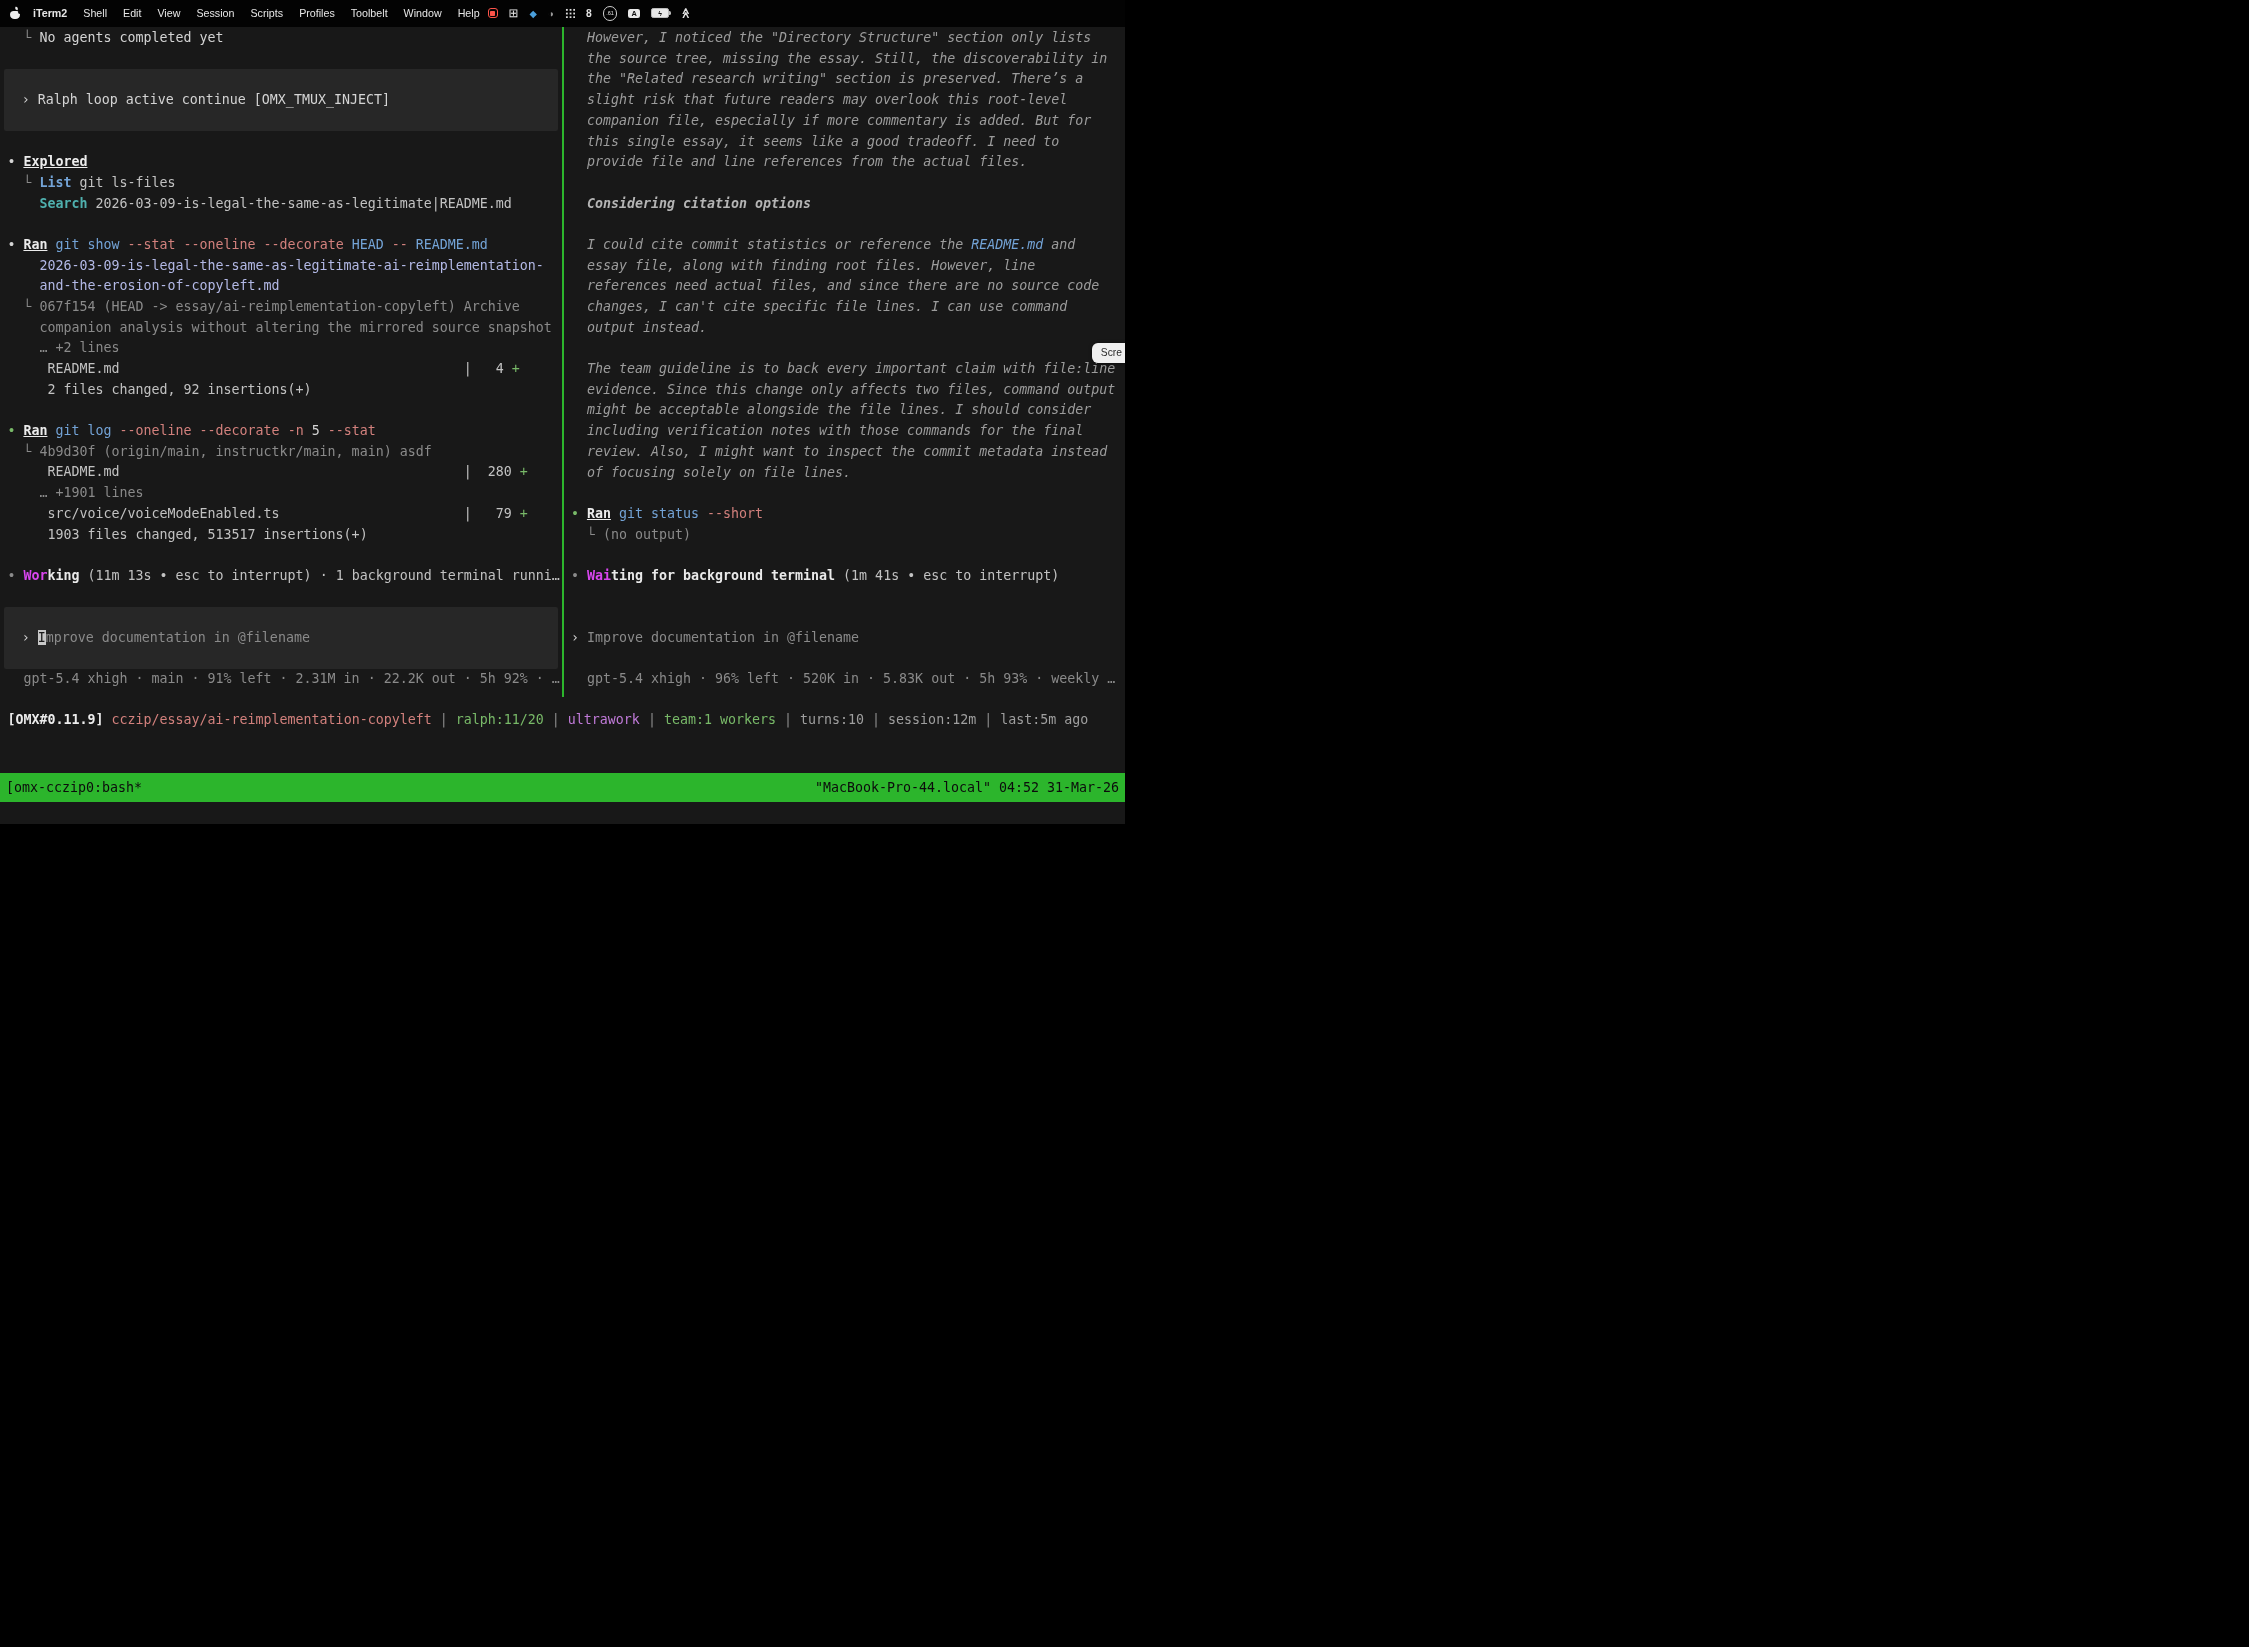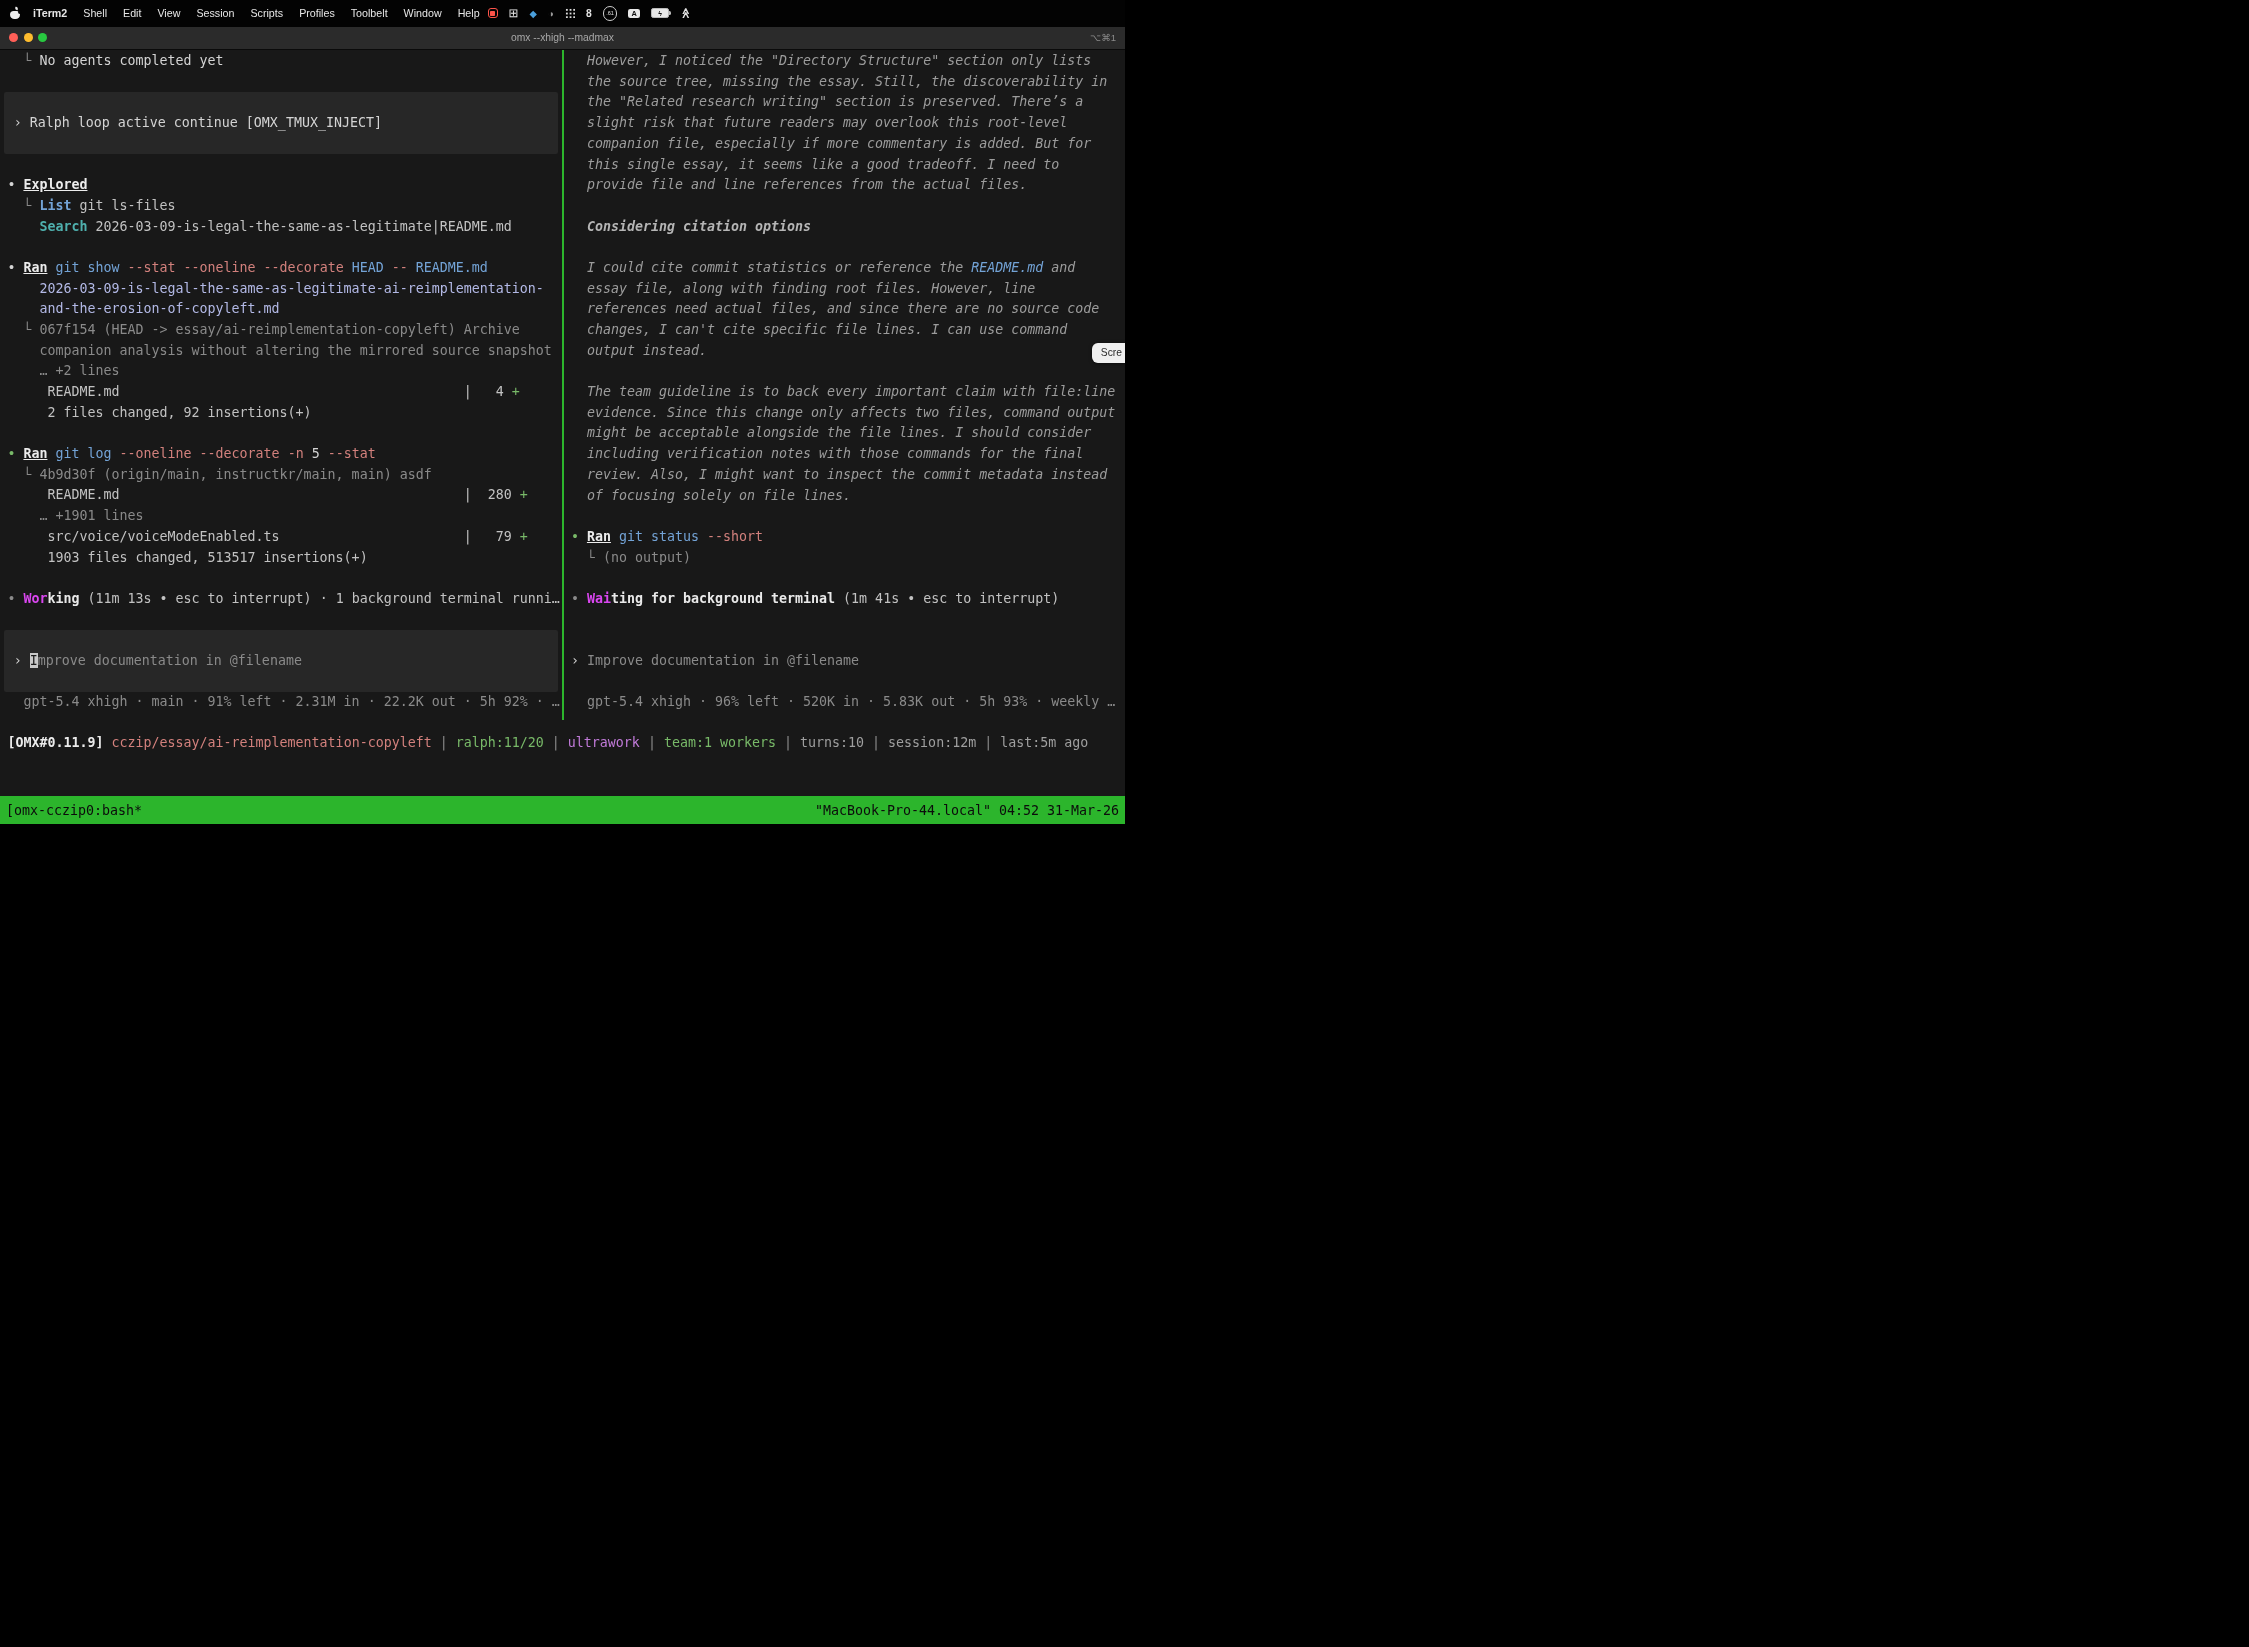--- a/index.html
+++ b/index.html
@@ -35,21 +35,21 @@
   .tl{width:8.9px;height:8.9px;border-radius:50%;}
   .tl.close{background:#ff5f57;}.tl.min{background:#febc2e;}.tl.zoom{background:#28c840;}
   .title{position:absolute;left:0;right:0;top:0;line-height:22px;text-align:center;color:#a8a8a8;font-size:10.3px;}
   .shortcut{position:absolute;right:8.9px;top:0;line-height:22px;color:#8a8a8a;font-size:9.6px;}
   
   .panes{display:flex;height:670px;}
   .pane{width:562px;overflow:hidden;padding-top:1.5px;box-sizing:border-box;}
   .pane.right{flex:1;}
   .divider{width:1.5px;background:#2cb52c;}
   .tline{height:20.7px;line-height:20.7px;white-space:pre;font-size:13.3px;padding-left:7.4px;}
-  .tline.box{height:62px;line-height:62px;background:#272727;margin:0 3.7px;padding-left:10px;border-radius:2.2px;}
+  .tline.box{height:62px;line-height:62px;background:#272727;margin:0 3.7px;padding-left:18px;border-radius:2.2px;}
   
   .s-fg{color:#d4d4d4;}
   .s-fg2{color:#c2c2c2;}
   .s-bold{color:#ececec;font-weight:bold;text-decoration:underline;}
   .s-dim{color:#8a8a8a;}
   .s-dim2{color:#9f9f9f;}
   .s-blue{color:#73a3d6;}
   .s-blue-bold{color:#73a3d6;font-weight:bold;}
   .s-cyan-bold{color:#4fb0ae;font-weight:bold;}
   .s-red{color:#d3817d;}
@@ -92,29 +92,20 @@
         <span class="mb-icon dark-app-icon">◑</span>
         <span class="mb-icon dots-grid-icon"></span>
         <span class="mb-icon figure-eight-icon">8</span>
         <span class="mb-icon gauge-icon">.61</span>
         <span class="mb-icon input-source-icon">A</span>
         <span class="mb-icon battery-icon">ϟ</span>
         <span class="mb-icon wifi-icon">≫</span>
       </div>
   </div>
 
-  <div class="titlebar">
-    <div class="traffic">
-      <span class="tl close"></span>
-      <span class="tl min"></span>
-      <span class="tl zoom"></span>
-    </div>
-    <div class="title">omx --xhigh --madmax</div>
-    <div class="shortcut">⌥⌘1</div>
-  </div>
 
   <div class="panes">
     <div class="pane" id="left-pane">
         <div class="tline"><span class="s-dim">  └ </span><span class="s-fg">No agents completed yet</span></div>
         <div class="tline blank"></div>
         <div class="tline box"><span class="s-fg">› </span><span class="s-fg">Ralph loop active continue [OMX_TMUX_INJECT]</span></div>
         <div class="tline blank"></div>
         <div class="tline"><span class="s-fg">• </span><span class="s-bold">Explored</span></div>
         <div class="tline"><span class="s-dim">  └ </span><span class="s-blue-bold">List</span><span class="s-fg2"> git ls-files</span></div>
         <div class="tline"><span class="s-fg">    </span><span class="s-cyan-bold">Search</span><span class="s-fg2"> 2026-03-09-is-legal-the-same-as-legitimate|README.md</span></div>

